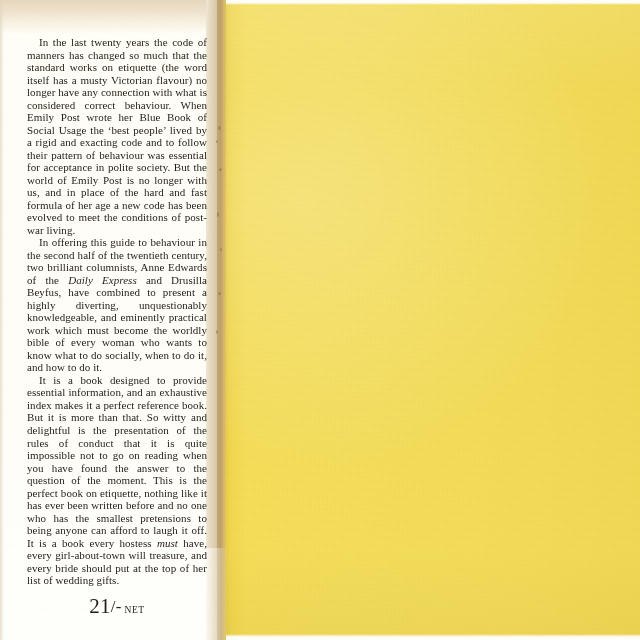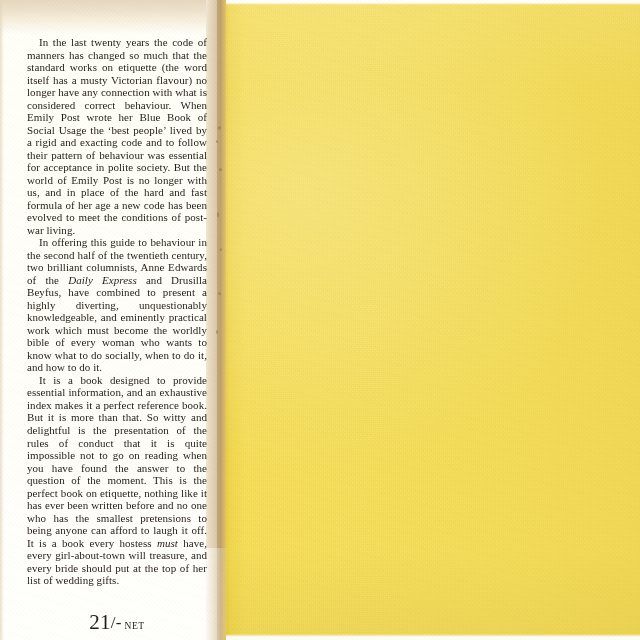--- a/index.html
+++ b/index.html
@@ -88,21 +88,21 @@
     line-height:12.52px;
     text-align:justify;
     text-justify:inter-word;
     letter-spacing:.005em;
     -webkit-font-smoothing:antialiased;
   }
   .textblock p{margin:0;text-indent:12px;}
   .textblock i{font-style:italic;}
 
   .price{
-    position:absolute;left:27px;top:610px;width:180px;
+    position:absolute;left:27px;top:594px;width:180px;
     color:#241d16;
     text-align:center;
     white-space:nowrap;
   }
   .price .amt{font-size:21px;letter-spacing:.01em;}
   .price .amt .sol{font-size:17px;vertical-align:1px;}
   .price .net{font-size:9.5px;letter-spacing:.06em;margin-left:3px;
               font-variant:small-caps;text-transform:uppercase;}
 
   .grain{

